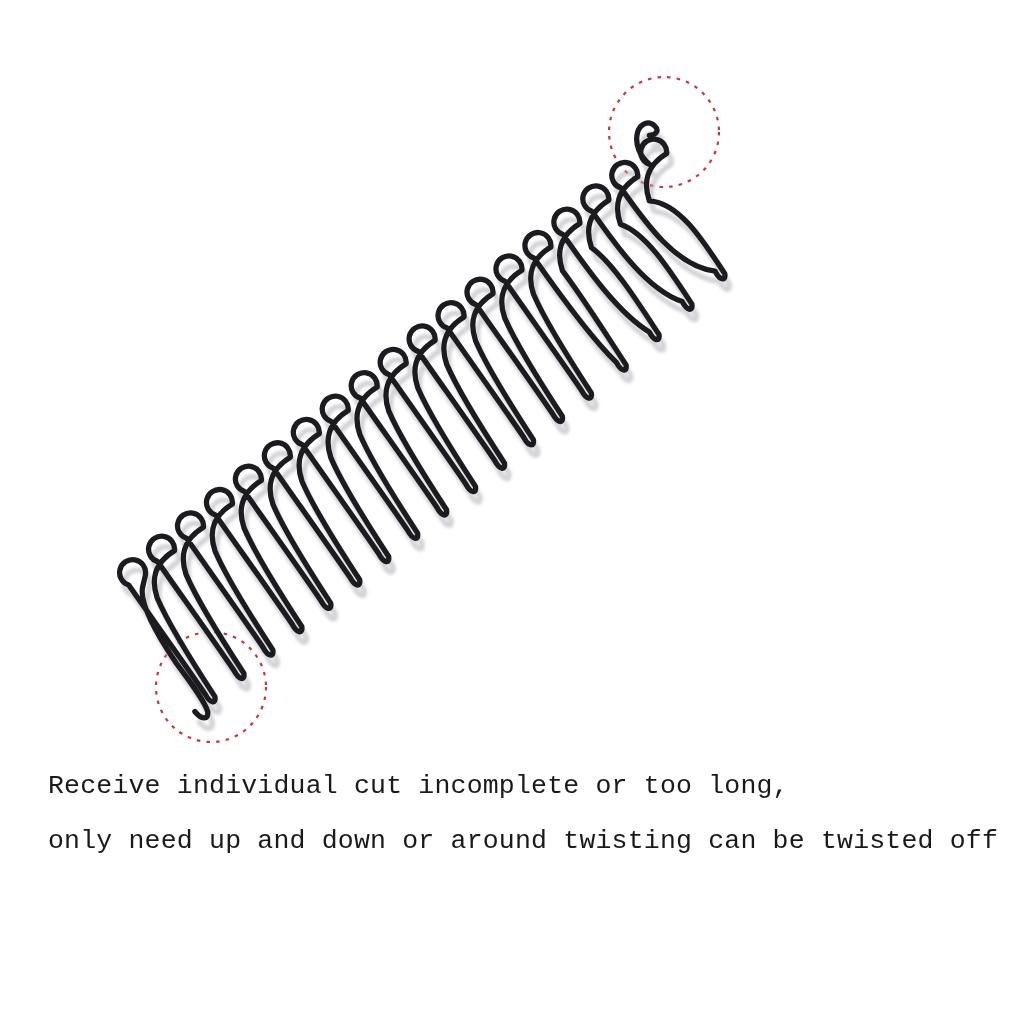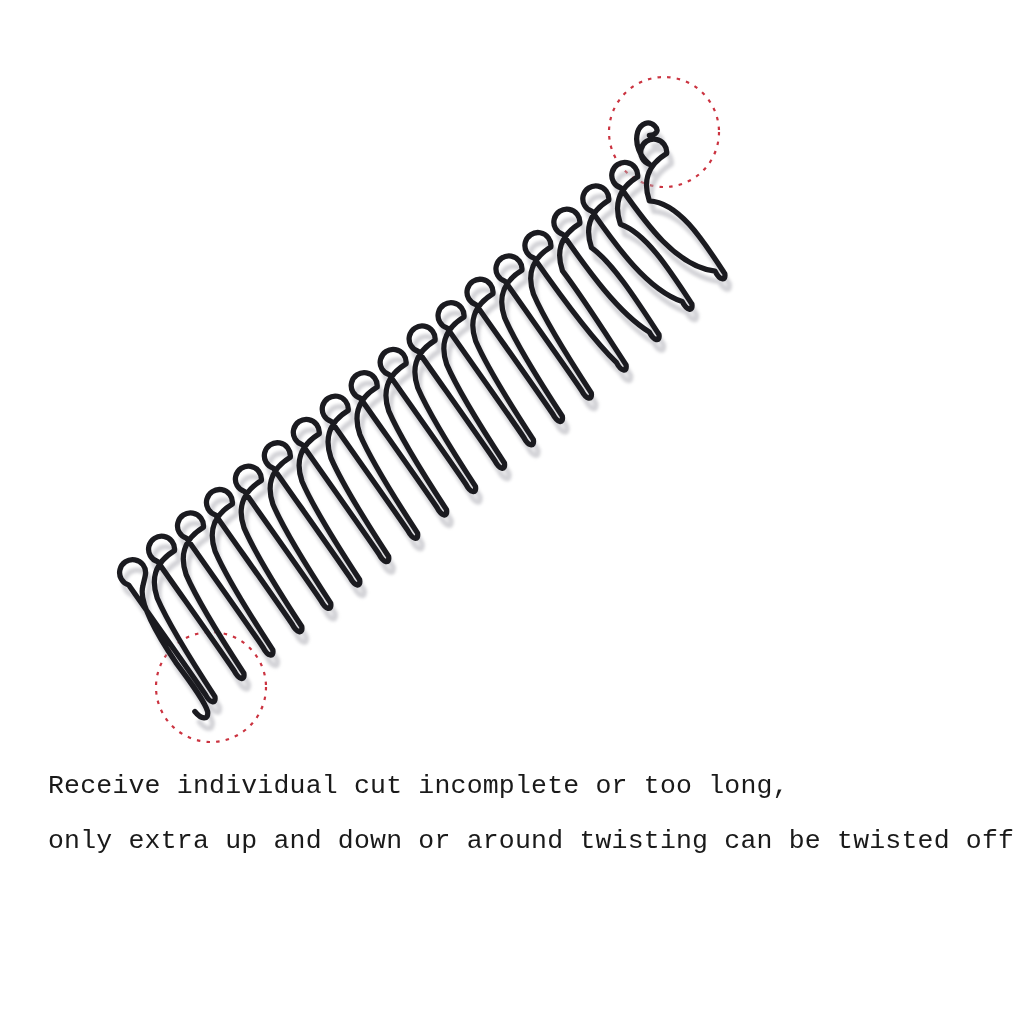--- a/index.html
+++ b/index.html
@@ -56,16 +56,16 @@
     <circle id="hl-bottom" fill="none" cx="211" cy="687" r="55" stroke="#cb3340" stroke-width="2.2" stroke-dasharray="3.5 6.2"></circle>
 
     <g id="comb-rot" transform="translate(128 565) rotate(-38.9)">
       <path id="comb-shadow" fill="none" filter="url(#softblur)" d="M -40 156 C -40 166 -35 172 -30 164 C -26 155 -25 134 -24 106 C -20 60 -13 34 -2 26 C 3 22 6 20 8 18 A 13 13 0 1 0 -12.0 16 C -15.0 60 -18.0 112 -21.0 149.0 C -23.0 159.0 -19.0 164.0 -15.0 157.0 C -11.0 117.0 -6.0 73.0 2.0 44 C 9.0 25 22.0 15 45.2 18 A 13 13 0 1 0 25.2 16 C 22.2 60 19.2 112 16.2 149.0 C 14.2 159.0 18.2 164.0 22.2 157.0 C 26.2 117.0 31.2 73.0 39.2 44 C 46.2 25 59.2 15 82.4 18 A 13 13 0 1 0 62.4 16 C 59.4 60 56.4 112 53.4 149.0 C 51.4 159.0 55.4 164.0 59.4 157.0 C 63.4 117.0 68.4 73.0 76.4 44 C 83.4 25 96.4 15 119.6 18 A 13 13 0 1 0 99.6 16 C 96.6 60 93.6 112 90.6 149.0 C 88.6 159.0 92.6 164.0 96.6 157.0 C 100.6 117.0 105.6 73.0 113.6 44 C 120.6 25 133.6 15 156.8 18 A 13 13 0 1 0 136.8 16 C 133.8 60 130.8 112 127.8 149.0 C 125.8 159.0 129.8 164.0 133.8 157.0 C 137.8 117.0 142.8 73.0 150.8 44 C 157.8 25 170.8 15 194.0 18 A 13 13 0 1 0 174.0 16 C 171.0 60 168.0 112 165.0 149.0 C 163.0 159.0 167.0 164.0 171.0 157.0 C 175.0 117.0 180.0 73.0 188.0 44 C 195.0 25 208.0 15 231.2 18 A 13 13 0 1 0 211.2 16 C 208.2 60 205.2 112 202.2 149.0 C 200.2 159.0 204.2 164.0 208.2 157.0 C 212.2 117.0 217.2 73.0 225.2 44 C 232.2 25 245.2 15 268.4 18 A 13 13 0 1 0 248.4 16 C 245.4 60 242.4 112 239.4 149.0 C 237.4 159.0 241.4 164.0 245.4 157.0 C 249.4 117.0 254.4 73.0 262.4 44 C 269.4 25 282.4 15 305.6 18 A 13 13 0 1 0 285.6 16 C 282.6 60 279.6 112 276.6 149.0 C 274.6 159.0 278.6 164.0 282.6 157.0 C 286.6 117.0 291.6 73.0 299.6 44 C 306.6 25 319.6 15 342.8 18 A 13 13 0 1 0 322.8 16 C 319.8 60 316.8 112 313.8 149.0 C 311.8 159.0 315.8 164.0 319.8 157.0 C 323.8 117.0 328.8 73.0 336.8 44 C 343.8 25 356.8 15 380.0 18 A 13 13 0 1 0 360.0 16 C 357.0 60 354.0 112 351.0 149.0 C 349.0 159.0 353.0 164.0 357.0 157.0 C 361.0 117.0 366.0 73.0 374.0 44 C 381.0 25 394.0 15 417.2 18 A 13 13 0 1 0 397.2 16 C 394.2 60 391.2 112 388.2 149.0 C 386.2 159.0 390.2 164.0 394.2 157.0 C 398.2 117.0 403.2 73.0 411.2 44 C 418.2 25 431.2 15 454.4 18 A 13 13 0 1 0 434.4 16 C 431.4 60 428.4 112 425.4 149.0 C 423.4 159.0 427.4 164.0 431.4 157.0 C 435.4 117.0 440.4 73.0 448.4 44 C 455.4 25 468.4 15 491.6 18 A 13 13 0 1 0 471.6 16 C 468.6 60 465.6 112 462.6 149.0 C 460.6 159.0 464.6 164.0 468.6 157.0 C 472.6 117.0 477.6 73.0 485.6 44 C 492.6 25 505.6 15 528.8 18 A 13 13 0 1 0 508.8 16 C 505.8 60 502.8 112 507.3 149.0 C 505.3 159.0 509.3 164.0 513.3 157.0 C 517.3 117.0 522.3 73.0 522.8 44 C 529.8 25 542.8 15 566.0 18 A 13 13 0 1 0 546.0 16 C 543.0 60 540.0 112 552.0 146.0 C 550.0 156.0 554.0 161.0 558.0 154.0 C 562.0 114.0 567.0 70.0 560.0 44 C 567.0 25 580.0 15 603.2 18 A 13 13 0 1 0 583.2 16 C 580.2 60 577.2 112 596.7 143.0 C 594.7 153.0 598.7 158.0 602.7 151.0 C 606.7 111.0 611.7 67.0 597.2 44 C 604.2 25 617.2 15 640.4 18 A 13 13 0 1 0 620.4 16 C 617.4 60 614.4 112 641.4 140.0 C 639.4 150.0 643.4 155.0 647.4 148.0 C 651.4 108.0 656.4 64.0 634.4 44 C 641.4 25 654.4 15 677.6 18 A 13 13 0 1 0 657.6 16 C 654.6 4 658.6 -10 668.6 -17 C 676.6 -22 684.6 -19 685.6 -11 C 686.6 -4 680.6 -3 675.6 -7" transform="translate(-3 11)" stroke="#aeaeb6" stroke-width="5.3" stroke-opacity="0.55" stroke-linecap="round" stroke-linejoin="round"></path>
       <path id="comb-wire" fill="none" d="M -40 156 C -40 166 -35 172 -30 164 C -26 155 -25 134 -24 106 C -20 60 -13 34 -2 26 C 3 22 6 20 8 18 A 13 13 0 1 0 -12.0 16 C -15.0 60 -18.0 112 -21.0 149.0 C -23.0 159.0 -19.0 164.0 -15.0 157.0 C -11.0 117.0 -6.0 73.0 2.0 44 C 9.0 25 22.0 15 45.2 18 A 13 13 0 1 0 25.2 16 C 22.2 60 19.2 112 16.2 149.0 C 14.2 159.0 18.2 164.0 22.2 157.0 C 26.2 117.0 31.2 73.0 39.2 44 C 46.2 25 59.2 15 82.4 18 A 13 13 0 1 0 62.4 16 C 59.4 60 56.4 112 53.4 149.0 C 51.4 159.0 55.4 164.0 59.4 157.0 C 63.4 117.0 68.4 73.0 76.4 44 C 83.4 25 96.4 15 119.6 18 A 13 13 0 1 0 99.6 16 C 96.6 60 93.6 112 90.6 149.0 C 88.6 159.0 92.6 164.0 96.6 157.0 C 100.6 117.0 105.6 73.0 113.6 44 C 120.6 25 133.6 15 156.8 18 A 13 13 0 1 0 136.8 16 C 133.8 60 130.8 112 127.8 149.0 C 125.8 159.0 129.8 164.0 133.8 157.0 C 137.8 117.0 142.8 73.0 150.8 44 C 157.8 25 170.8 15 194.0 18 A 13 13 0 1 0 174.0 16 C 171.0 60 168.0 112 165.0 149.0 C 163.0 159.0 167.0 164.0 171.0 157.0 C 175.0 117.0 180.0 73.0 188.0 44 C 195.0 25 208.0 15 231.2 18 A 13 13 0 1 0 211.2 16 C 208.2 60 205.2 112 202.2 149.0 C 200.2 159.0 204.2 164.0 208.2 157.0 C 212.2 117.0 217.2 73.0 225.2 44 C 232.2 25 245.2 15 268.4 18 A 13 13 0 1 0 248.4 16 C 245.4 60 242.4 112 239.4 149.0 C 237.4 159.0 241.4 164.0 245.4 157.0 C 249.4 117.0 254.4 73.0 262.4 44 C 269.4 25 282.4 15 305.6 18 A 13 13 0 1 0 285.6 16 C 282.6 60 279.6 112 276.6 149.0 C 274.6 159.0 278.6 164.0 282.6 157.0 C 286.6 117.0 291.6 73.0 299.6 44 C 306.6 25 319.6 15 342.8 18 A 13 13 0 1 0 322.8 16 C 319.8 60 316.8 112 313.8 149.0 C 311.8 159.0 315.8 164.0 319.8 157.0 C 323.8 117.0 328.8 73.0 336.8 44 C 343.8 25 356.8 15 380.0 18 A 13 13 0 1 0 360.0 16 C 357.0 60 354.0 112 351.0 149.0 C 349.0 159.0 353.0 164.0 357.0 157.0 C 361.0 117.0 366.0 73.0 374.0 44 C 381.0 25 394.0 15 417.2 18 A 13 13 0 1 0 397.2 16 C 394.2 60 391.2 112 388.2 149.0 C 386.2 159.0 390.2 164.0 394.2 157.0 C 398.2 117.0 403.2 73.0 411.2 44 C 418.2 25 431.2 15 454.4 18 A 13 13 0 1 0 434.4 16 C 431.4 60 428.4 112 425.4 149.0 C 423.4 159.0 427.4 164.0 431.4 157.0 C 435.4 117.0 440.4 73.0 448.4 44 C 455.4 25 468.4 15 491.6 18 A 13 13 0 1 0 471.6 16 C 468.6 60 465.6 112 462.6 149.0 C 460.6 159.0 464.6 164.0 468.6 157.0 C 472.6 117.0 477.6 73.0 485.6 44 C 492.6 25 505.6 15 528.8 18 A 13 13 0 1 0 508.8 16 C 505.8 60 502.8 112 507.3 149.0 C 505.3 159.0 509.3 164.0 513.3 157.0 C 517.3 117.0 522.3 73.0 522.8 44 C 529.8 25 542.8 15 566.0 18 A 13 13 0 1 0 546.0 16 C 543.0 60 540.0 112 552.0 146.0 C 550.0 156.0 554.0 161.0 558.0 154.0 C 562.0 114.0 567.0 70.0 560.0 44 C 567.0 25 580.0 15 603.2 18 A 13 13 0 1 0 583.2 16 C 580.2 60 577.2 112 596.7 143.0 C 594.7 153.0 598.7 158.0 602.7 151.0 C 606.7 111.0 611.7 67.0 597.2 44 C 604.2 25 617.2 15 640.4 18 A 13 13 0 1 0 620.4 16 C 617.4 60 614.4 112 641.4 140.0 C 639.4 150.0 643.4 155.0 647.4 148.0 C 651.4 108.0 656.4 64.0 634.4 44 C 641.4 25 654.4 15 677.6 18 A 13 13 0 1 0 657.6 16 C 654.6 4 658.6 -10 668.6 -17 C 676.6 -22 684.6 -19 685.6 -11 C 686.6 -4 680.6 -3 675.6 -7" stroke="#1b1b20" stroke-width="5.3" stroke-linecap="round" stroke-linejoin="round"></path>
     </g>
   </svg>
 
   <div class="caption" style="color: rgb(26, 26, 26);">
     <div class="line">Receive individual cut incomplete or too long,</div>
-    <div class="line">only extra up and down or around twisting can be twisted off</div>
+    <div class="line">only need up and down or around twisting can be twisted off</div>
   </div>
 
 </div>
 
 </body></html>

